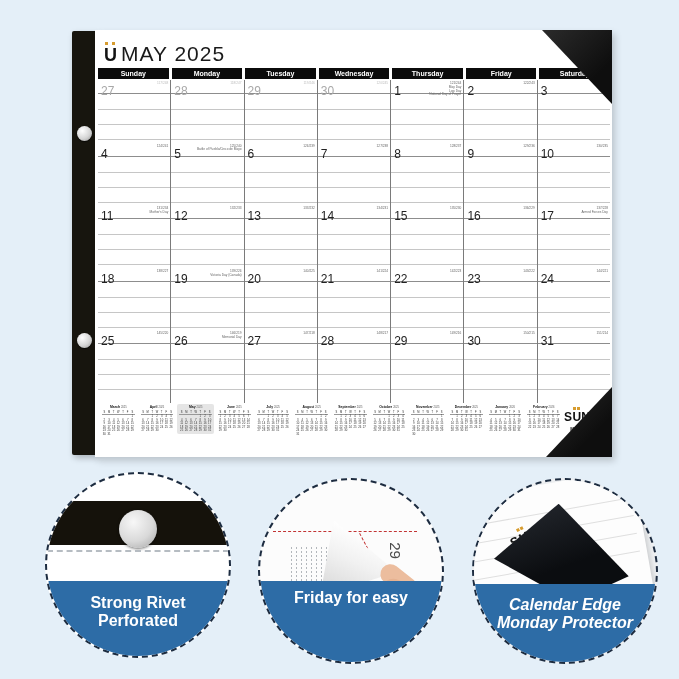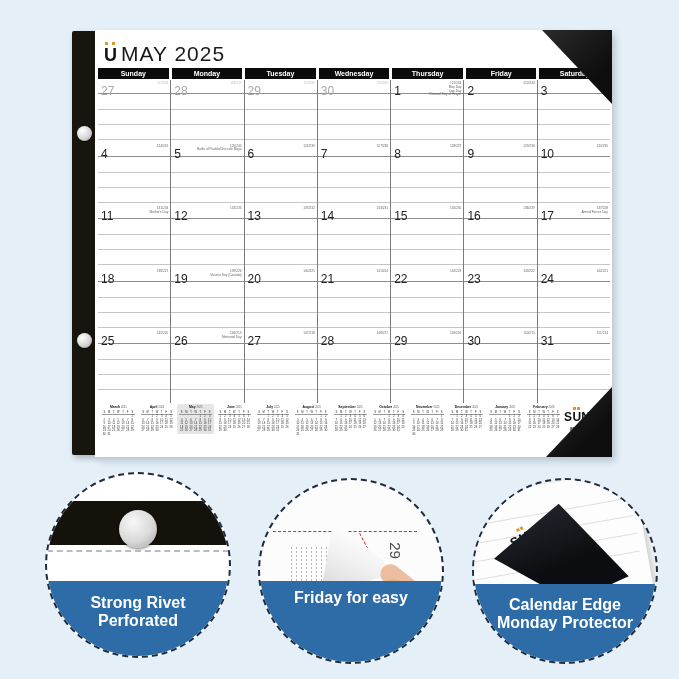--- a/index.html
+++ b/index.html
@@ -58,21 +58,21 @@
   .tr{top:0;right:0;width:70px;height:74px;clip-path:polygon(0 0,100% 0,100% 100%);}
   .br{bottom:0;right:0;width:66px;height:70px;clip-path:polygon(100% 0,100% 100%,0 100%);}
 
   
   .co{position:absolute;width:182px;height:182px;border-radius:50%;border:2px dashed #1d2c40;background:#fff;overflow:hidden;}
   #co1{left:45px;top:472px;} #co2{left:258px;top:478px;} #co3{left:472px;top:478px;}
   .chord{position:absolute;bottom:0;left:0;right:0;background:#2d6ca6;color:#fff;font-weight:bold;text-align:center;}
   .chord span{display:block;font-size:16px;line-height:18px;}
   #co1 .chord{height:34%;padding-top:13px;}
   #co2 .chord{height:40%;padding-top:8px;}
-  #co3 .chord{height:36%;padding-top:12px;}
+  #co3 .chord{height:36%;padding-top:12px;font-style:italic;}
 
   
   .band{position:absolute;top:15%;left:-4%;right:-4%;height:24%;background:#15120b;}
   .rivet{position:absolute;top:20%;left:50%;transform:translateX(-50%);width:38px;height:38px;border-radius:50%;
     background:radial-gradient(circle at 38% 32%,#f7f7f7,#d9d9d9 55%,#a9a9a9 95%);box-shadow:0 1px 3px rgba(0,0,0,.55);}
   .perf1{position:absolute;top:41.5%;left:0;right:0;border-top:2px dashed #b6bcc2;}
 
   
   #co2{background:#fcfcfc;}
   .dots2{position:absolute;left:16%;top:36%;width:26%;height:26%;

